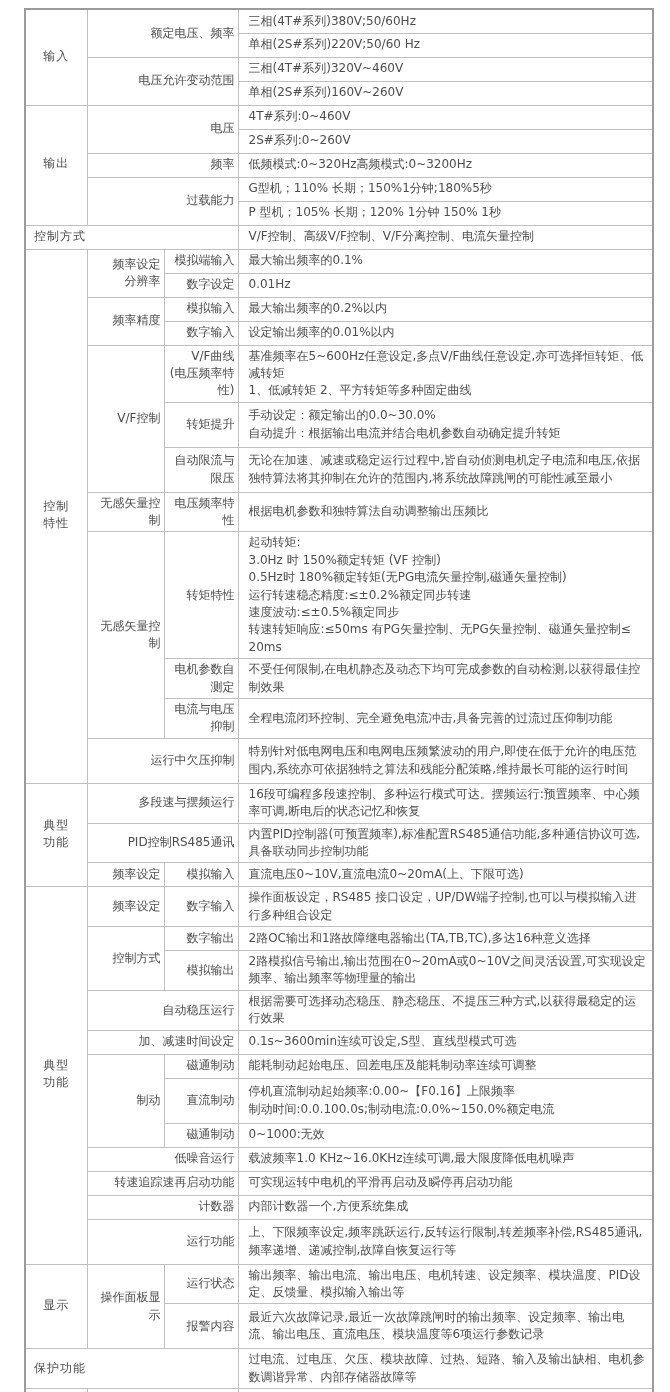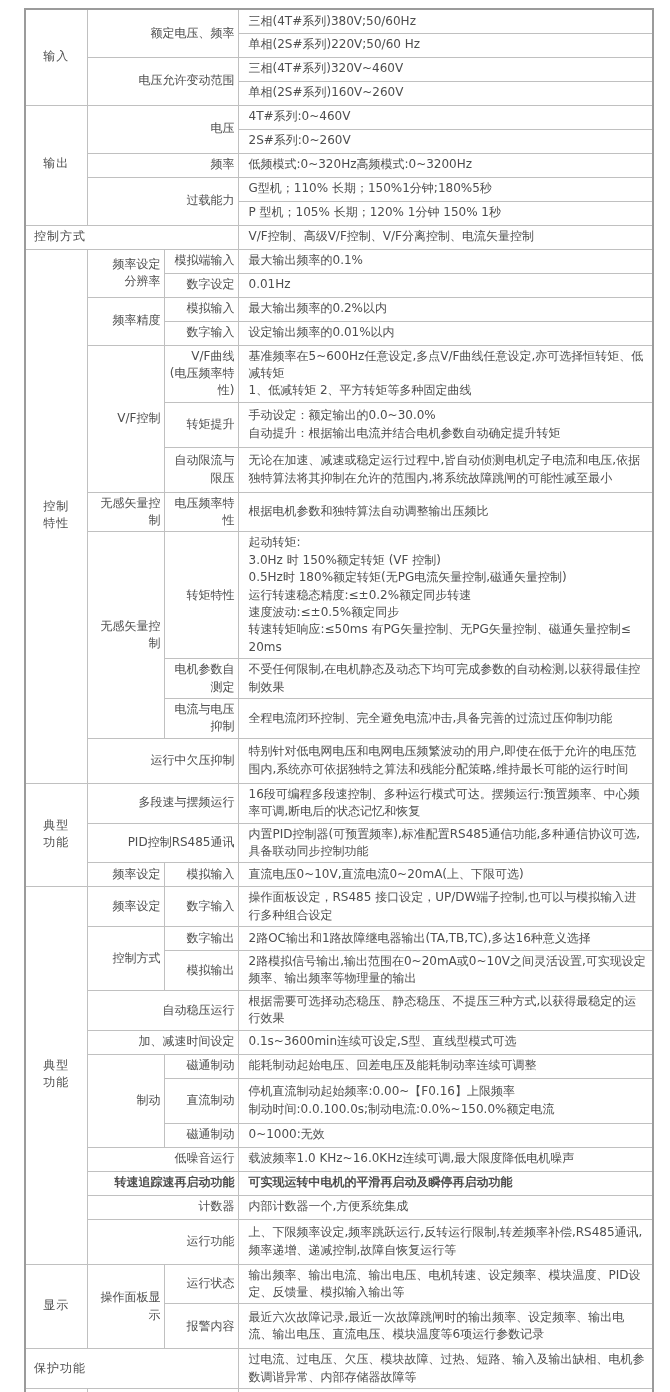--- a/index.html
+++ b/index.html
@@ -218,21 +218,21 @@
 制动时间:0.0.100.0s;制动电流:0.0%~150.0%额定电流</td>
         </tr>
         <tr style="height: 24px;">
           <td class="c-sub">磁通制动</td>
           <td class="c-val">0~1000:无效</td>
         </tr>
         <tr style="height: 24px;">
           <td colspan="2" class="c-sub">低噪音运行</td>
           <td class="c-val">载波频率1.0 KHz~16.0KHz连续可调,最大限度降低电机噪声</td>
         </tr>
-        <tr style="height: 24px; font-weight: bold;">
+        <tr style="height: 24px;">
           <td colspan="2" class="c-sub">转速追踪速再启动功能</td>
           <td class="c-val">可实现运转中电机的平滑再启动及瞬停再启动功能</td>
         </tr>
         <tr style="height: 24px;">
           <td colspan="2" class="c-sub">计数器</td>
           <td class="c-val">内部计数器一个,方便系统集成</td>
         </tr>
         <tr style="height: 45px;">
           <td colspan="2" class="c-sub">运行功能</td>
           <td class="c-val small">上、下限频率设定,频率跳跃运行,反转运行限制,转差频率补偿,RS485通讯,频率递增、递减控制,故障自恢复运行等</td>

